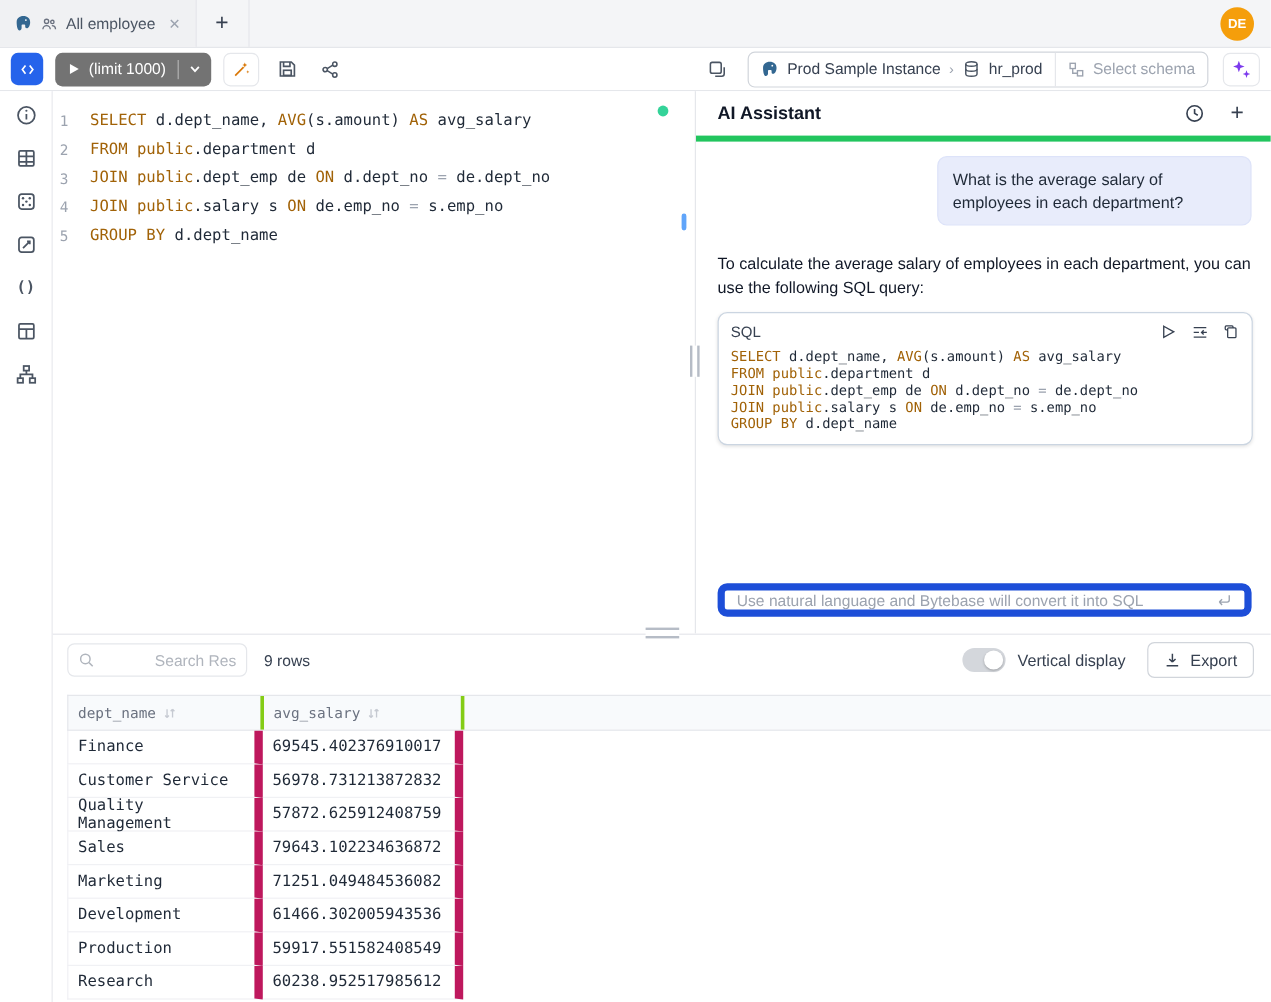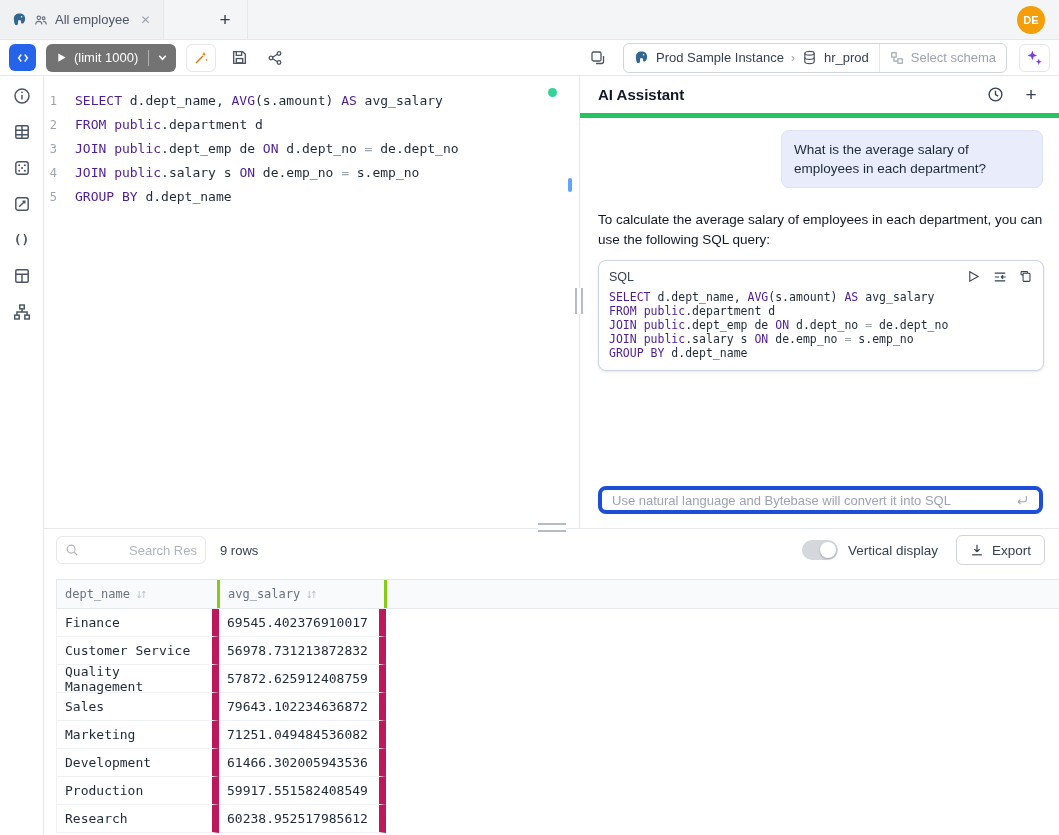--- a/index.html
+++ b/index.html
@@ -5,21 +5,21 @@
   *{margin:0;padding:0;box-sizing:border-box;}
   html,body{width:1059px;height:835px;}
   body{
     position:relative;overflow:hidden;background:#fff;color:#374151;
     font-family:"Liberation Sans",sans-serif;font-size:13px;
   }
   svg{display:block;}
 
   
   .tabbar{position:absolute;top:0;left:0;right:0;height:40px;background:#f4f5f7;
-    border-bottom:1px solid #e5e7eb;display:flex;align-items:stretch;gap:40px;}
+    border-bottom:1px solid #e5e7eb;display:flex;align-items:stretch;}
   .tab{display:flex;align-items:center;gap:7px;padding:0 12px;font-size:13px;color:#4b5563;
     background:#f0f1f3;border-right:1px solid #e5e7eb;cursor:pointer;}
   .tab.active{background:#fff;color:#1e40af;border-bottom:2px solid #2563eb;}
   .tab.active .tab-label{
     text-decoration-line:underline;text-decoration-style:dashed;
     text-decoration-color:#8fa3e8;text-underline-offset:3px;}
   .tab-close{color:#9ca3af;font-size:12px;margin-left:4px;}
   .dirty-dot{width:7px;height:7px;border-radius:50%;background:#4b5563;margin-left:4px;}
   .newtab{width:44px;display:flex;align-items:center;justify-content:center;font-size:19px;
     color:#374151;border-right:1px solid #e5e7eb;cursor:pointer;}
@@ -54,21 +54,21 @@
     padding-top:10px;gap:17px;}
   .ric{width:19px;height:19px;color:#4b5563;display:flex;align-items:center;justify-content:center;cursor:pointer;}
   .ric-text{font-family:"DejaVu Sans Mono",monospace;font-size:13px;color:#4b5563;font-weight:bold;}
 
   
   .editor{position:absolute;top:76px;left:44px;width:535px;height:452px;background:#fff;overflow:hidden;}
   .editor-lines{padding-top:13px;font-family:"DejaVu Sans Mono",monospace;font-size:13px;}
   .code-line{display:flex;height:24px;line-height:24px;}
   .ln{width:31px;text-align:right;padding-right:18px;color:#9ca3af;flex:none;font-size:12px;}
   .code{white-space:pre;color:#1f2937;}
-  .tk-k{color:#4c1d95;}
+  .tk-k{color:#a16207;}
   .tk-p{color:#1f2937;}
   .tk-o{color:#9ca3af;}
   .status-dot{position:absolute;top:12px;right:22px;width:9px;height:9px;border-radius:50%;background:#34d399;}
   .vthumb{position:absolute;top:102px;right:7px;width:4px;height:14px;border-radius:2px;background:#60a5fa;}
 
   
   .vhandle{position:absolute;left:575px;top:288px;width:8px;height:26px;background:#fff;
     border-left:2px solid #b6bcc6;border-right:2px solid #b6bcc6;cursor:col-resize;z-index:5;}
   .hhandle{position:absolute;left:538px;top:523px;width:28px;height:9px;background:#fff;
     border-top:2px solid #b6bcc6;border-bottom:2px solid #b6bcc6;cursor:row-resize;z-index:5;}
@@ -88,21 +88,21 @@
     border-radius:8px;padding:9px 12px;font-size:13.5px;line-height:19px;color:#1f2937;}
   .ai-response{margin-top:22px;font-size:13.5px;line-height:20px;color:#111827;width:448px;}
   .sql-box{margin-top:10px;width:446px;border:1px solid #cbd5e1;border-radius:8px;
     box-shadow:0 1px 3px rgba(0,0,0,.10);padding:6px 8px 10px 8px;background:#fff;}
   .sql-box-header{display:flex;align-items:center;padding:2px 2px 6px 2px;font-size:12.5px;color:#374151;}
   .sql-actions{margin-left:auto;display:flex;align-items:center;gap:11px;}
   .sic{width:15px;height:15px;display:flex;align-items:center;justify-content:center;cursor:pointer;color:#374151;}
   .ai-sql{font-family:"DejaVu Sans Mono",monospace;font-size:11.5px;padding-left:2px;}
   .ai-sql .code-line{height:14px;line-height:14px;}
   .ai-input-row{flex:none;padding:10px 16px 14px 18px;}
-  .ai-input{height:28px;border:4px solid #1d4ed8;border-radius:8px;display:flex;
+  .ai-input{height:28px;border:6px solid #1d4ed8;border-radius:8px;display:flex;
     align-items:center;padding:0 10px;gap:8px;background:#fff;}
   .ai-input input{flex:1;border:none;outline:none;font-size:13px;color:#374151;
     font-family:"Liberation Sans",sans-serif;background:transparent;}
   .ai-input input::placeholder{color:#9ca3af;}
 
   
   .results{position:absolute;top:528px;left:44px;right:0;bottom:0;background:#fff;
     border-top:1px solid #e5e7eb;}
   .results-toolbar{height:42px;display:flex;align-items:center;padding:0 12px;gap:14px;}
   .search-box{width:150px;height:28px;border:1px solid #e5e7eb;border-radius:6px;

